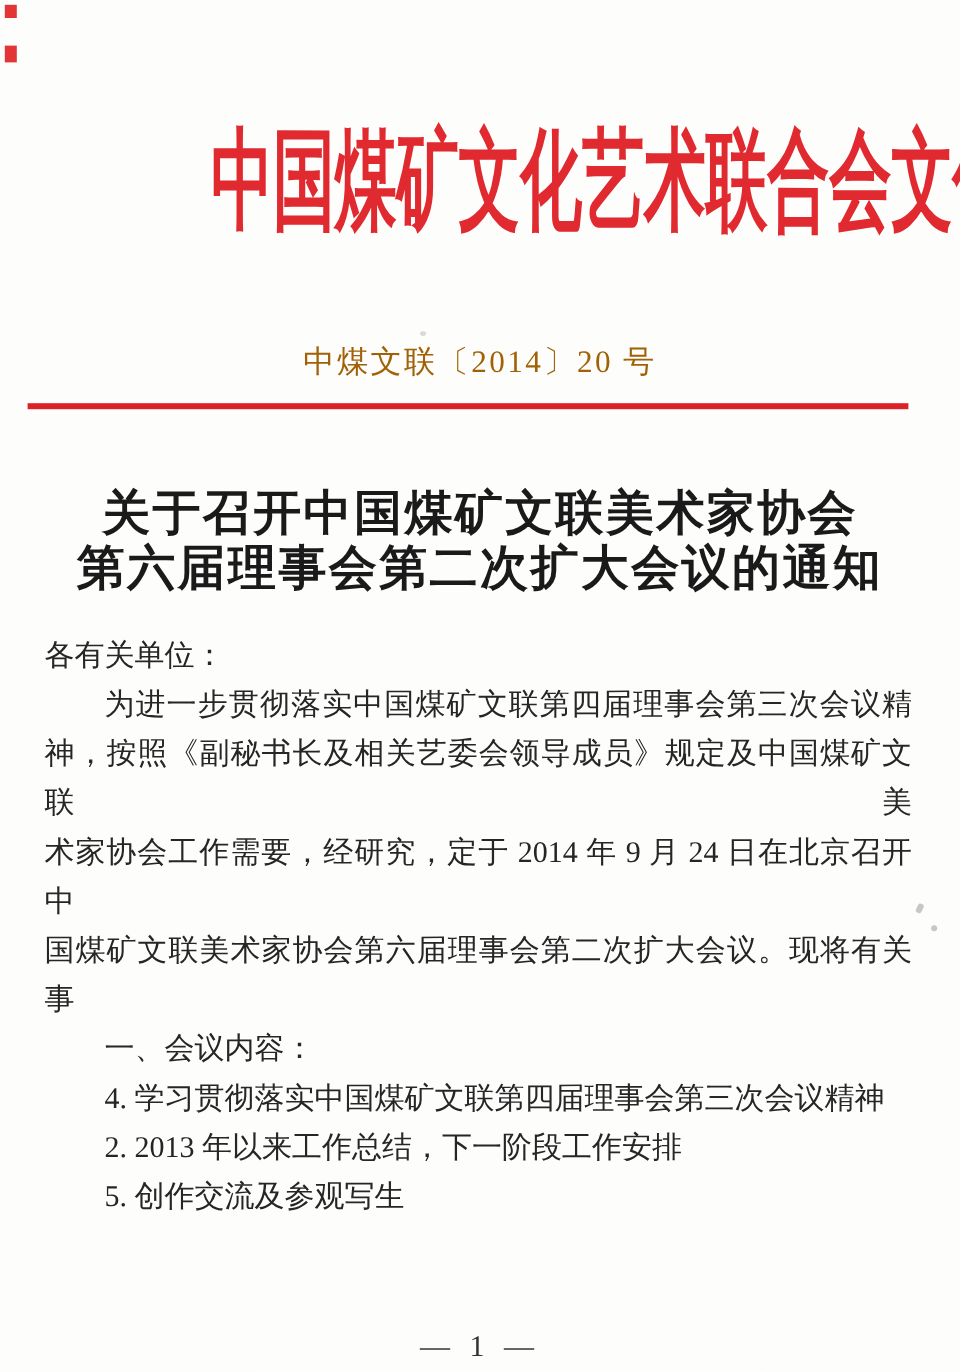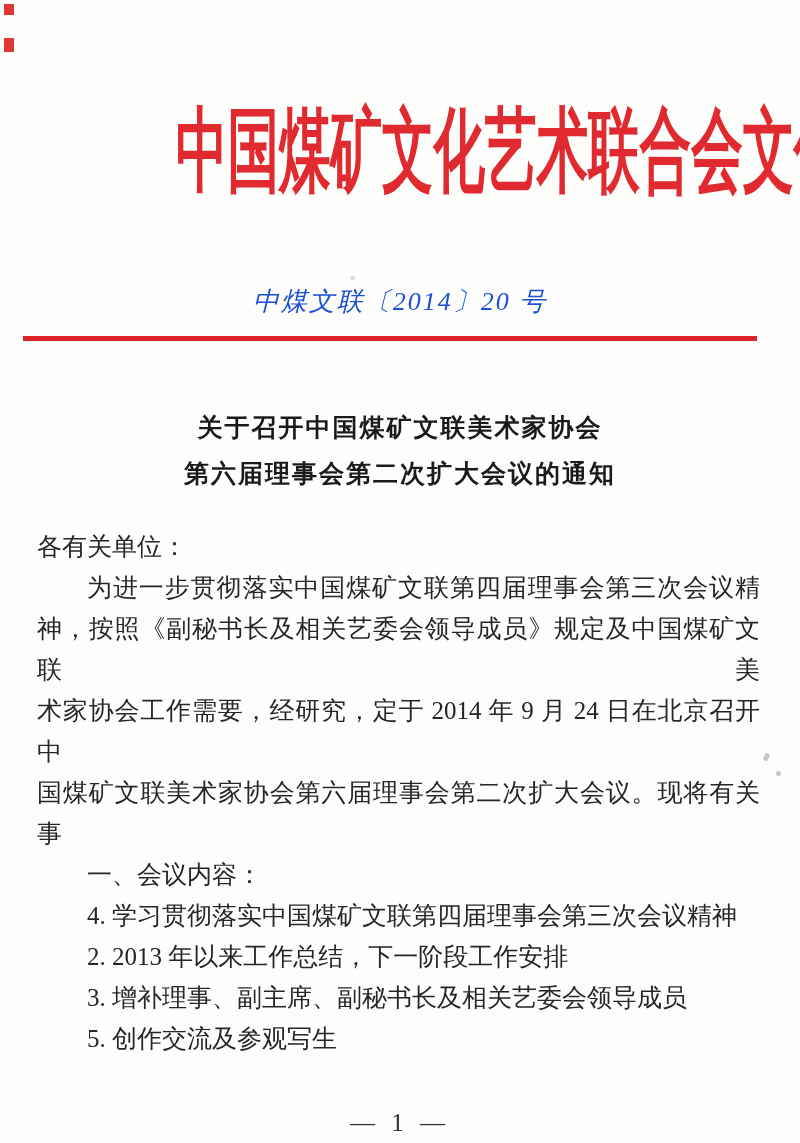--- a/index.html
+++ b/index.html
@@ -36,41 +36,40 @@
 
   .doc-number {
     position: absolute;
     top: 286px;
     left: 0;
     width: 800px;
     text-align: center;
     font-size: 26px;
     line-height: 32px;
     letter-spacing: 2px;
-    color: #1d4ed8;
-    font-style: italic;
+    color: #a16207;
   }
 
   .red-rule {
     position: absolute;
     top: 336px;
     left: 23px;
     width: 734px;
     height: 5px;
     background: #dd2129;
   }
 
   .notice-title {
     position: absolute;
     top: 405px;
     left: 0;
     width: 800px;
     text-align: center;
     font-weight: bold;
-    font-size: 25px;
+    font-size: 40px;
     line-height: 46px;
     letter-spacing: 2px;
     color: #1a1a1a;
   }
 
   .body-text {
     position: absolute;
     top: 526px;
     left: 37px;
     width: 723px;
@@ -133,19 +132,18 @@
 
     <div class="line j ind">为进一步贯彻落实中国煤矿文联第四届理事会第三次会议精</div>
     <div class="line j">神，按照《副秘书长及相关艺委会领导成员》规定及中国煤矿文联美</div>
     <div class="line j">术家协会工作需要，经研究，定于 2014 年 9 月 24 日在北京召开中</div>
     <div class="line j">国煤矿文联美术家协会第六届理事会第二次扩大会议。现将有关事</div>
 
     <div class="line ind bold">一、会议内容：</div>
 
     <div class="line ind">4. 学习贯彻落实中国煤矿文联第四届理事会第三次会议精神</div>
     <div class="line ind">2. 2013 年以来工作总结，下一阶段工作安排</div>
-    <div class="line ind">3. 增补理事、副主席、副秘书长及相关艺委会领导成员</div>
     <div class="line ind">5. 创作交流及参观写生</div>
   </div>
 
   <div class="pageno">— 1 —</div>
 
 </div>
 
 </body></html>

